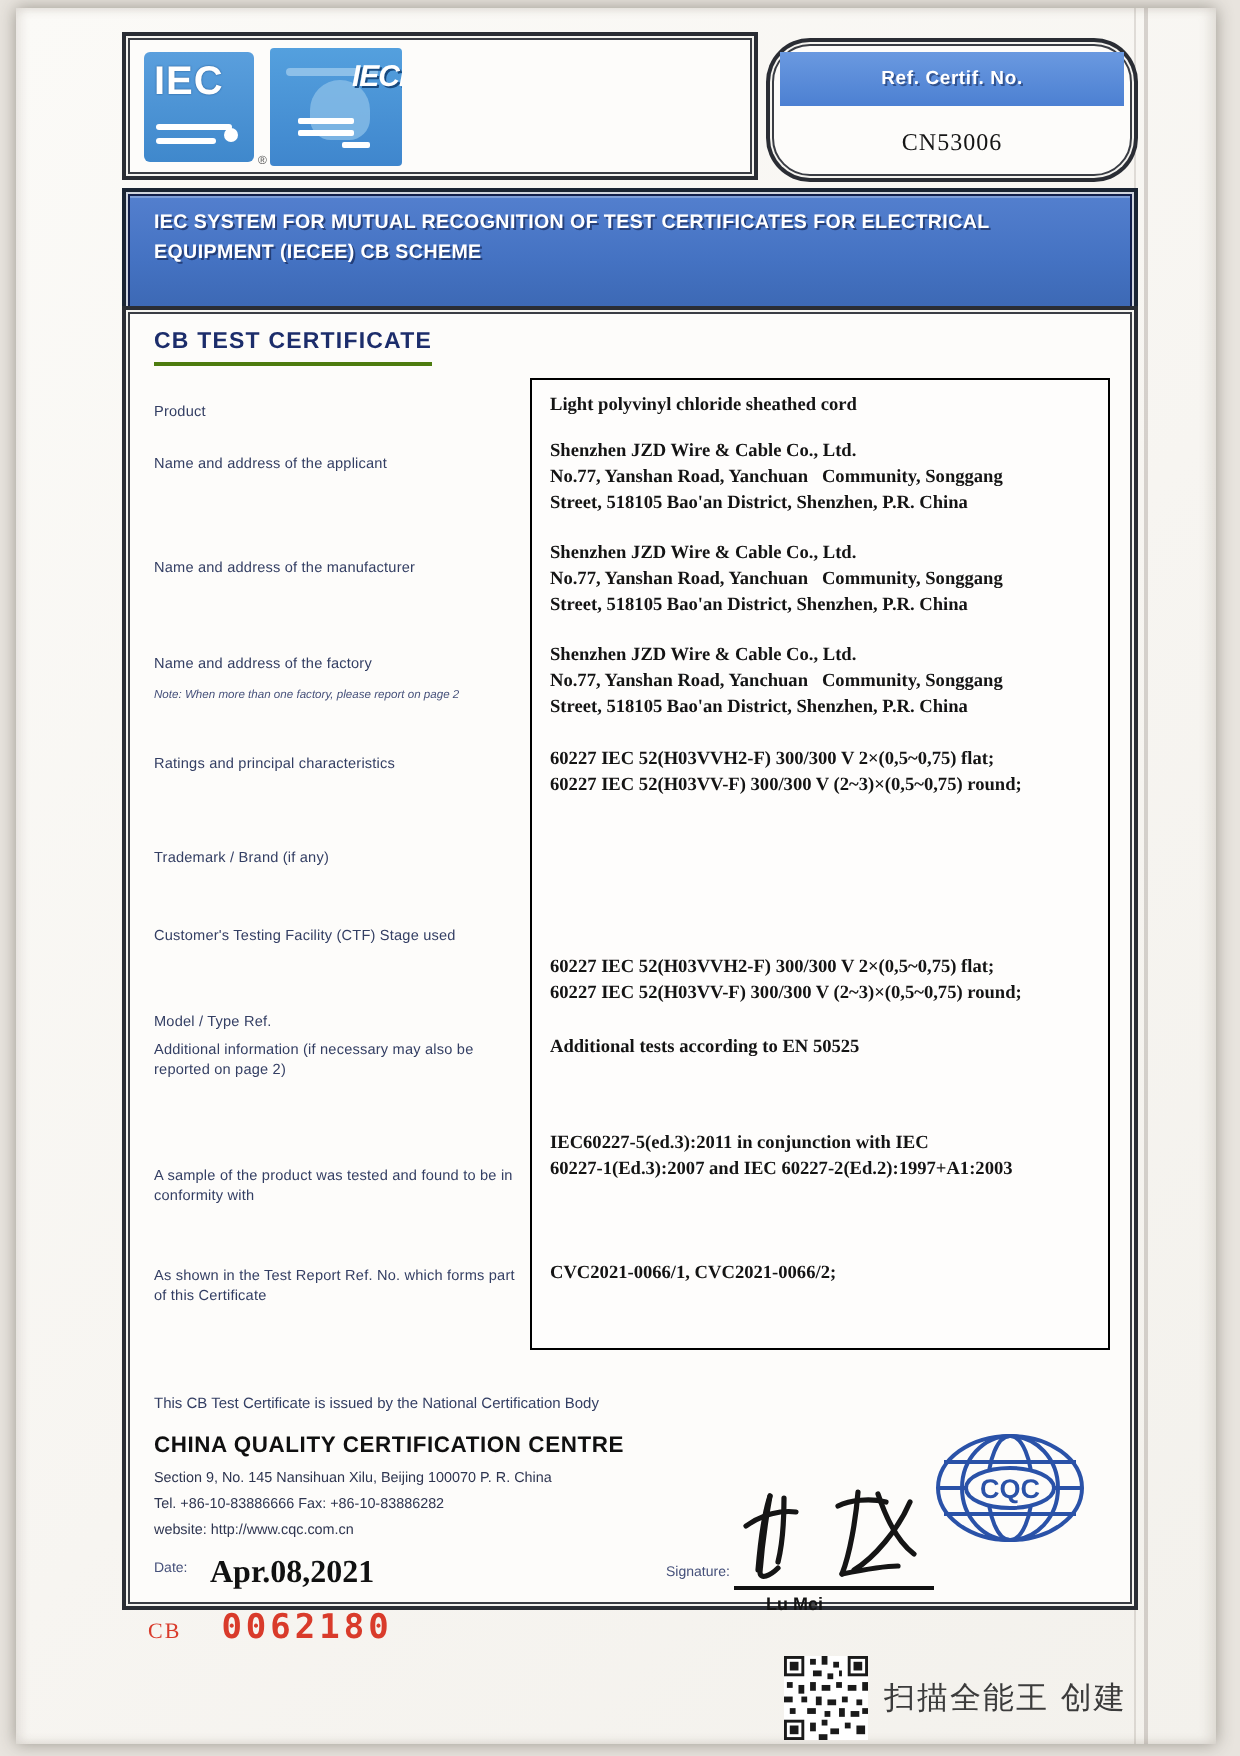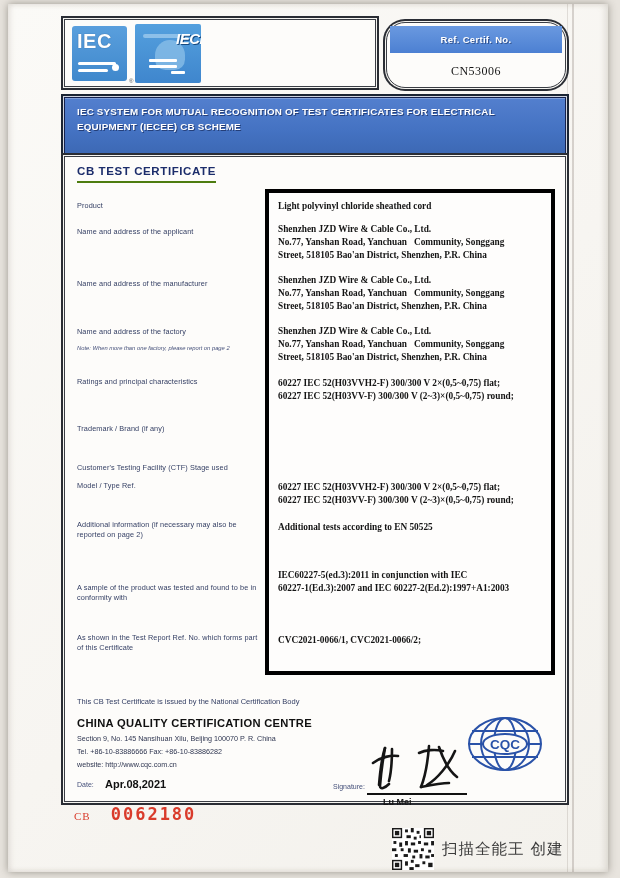--- a/index.html
+++ b/index.html
@@ -77,40 +77,40 @@
   .flabel {
     position:absolute; left:12px; width:188px;
     color:#333e63; font-size:7.3px; line-height:1.35; letter-spacing:.1px;
   }
   .fnote {
     position:absolute; left:12px; width:200px;
     color:#45507a; font-size:5.8px; font-style:italic;
   }
   .values-box {
     position:absolute; left:200px; top:32px; width:290px; height:486px;
-    border:4px solid #000000; background:rgba(255,255,255,.35);
+    border:1px solid #000000; background:rgba(255,255,255,.35);
   }
   .fvalue {
     position:absolute; left:9px; width:272px;
     font-family:"Liberation Serif", serif; font-weight:bold;
     color:#141414; font-size:9.3px; line-height:1.42; white-space:pre-wrap;
   }
   .issued {
     position:absolute; left:12px; top:540px;
     color:#333e63; font-size:7.5px;
   }
   .ncb-name {
     position:absolute; left:12px; top:560px;
     color:#101010; font-weight:bold; font-size:11.2px; letter-spacing:.3px;
   }
   .ncb-line { position:absolute; left:12px; color:#2e3550; font-size:7.2px; }
   .date-label { position:absolute; left:12px; top:624px; color:#45507a; font-size:7px; }
   .date-value {
     position:absolute; left:40px; top:621px;
-    font-family:Liberation Sans, sans-serif; font-weight:bold; font-size:11px; color:#111;
+    font-family:Liberation Serif, serif; font-weight:bold; font-size:16px; color:#111;
   }
   .sig-label { position:absolute; left:268px; top:626px; color:#45507a; font-size:7px; }
   .sig-script { position:absolute; left:300px; top:586px; }
   .sig-line { position:absolute; left:302px; top:636px; width:100px; height:2px; background:#111; }
   .sig-name {
     position:absolute; left:318px; top:640px;
     font-weight:bold; font-size:9px; color:#141414;
   }
   .cqc-logo { position:absolute; left:400px; top:558px; }
 
@@ -165,21 +165,21 @@
     <div class="cert-title">CB TEST CERTIFICATE</div>
 
     <div class="flabel" style="top:44px;">Product</div>
     <div class="flabel" style="top:70px;">Name and address of the applicant</div>
     <div class="flabel" style="top:122px;">Name and address of the manufacturer</div>
     <div class="flabel" style="top:170px;">Name and address of the factory</div>
     <div class="fnote" style="top:188px;">Note: When more than one factory, please report on page 2</div>
     <div class="flabel" style="top:220px;">Ratings and principal characteristics</div>
     <div class="flabel" style="top:267px;">Trademark / Brand (if any)</div>
     <div class="flabel" style="top:306px;">Customer's Testing Facility (CTF) Stage used</div>
-    <div class="flabel" style="top:324px;">Model / Type Ref.</div>
+    <div class="flabel" style="top:349px;">Model / Type Ref.</div>
     <div class="flabel" style="top:363px;">Additional information (if necessary may also be reported on page 2)</div>
     <div class="flabel" style="top:426px;">A sample of the product was tested and found to be in conformity with</div>
     <div class="flabel" style="top:476px;">As shown in the Test Report Ref. No. which forms part of this Certificate</div>
 
     <div class="values-box">
       <div class="fvalue" style="top:7px;">Light polyvinyl chloride sheathed cord</div>
       <div class="fvalue" style="top:30px;">Shenzhen JZD Wire &amp; Cable Co., Ltd.
 No.77, Yanshan Road, Yanchuan   Community, Songgang
 Street, 518105 Bao'an District, Shenzhen, P.R. China</div>
       <div class="fvalue" style="top:81px;">Shenzhen JZD Wire &amp; Cable Co., Ltd.

